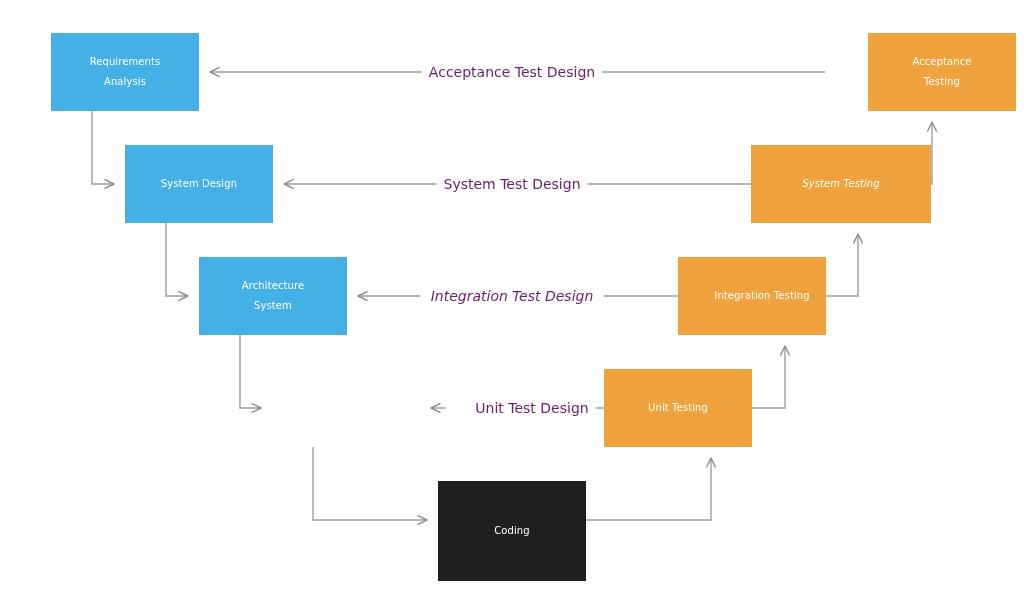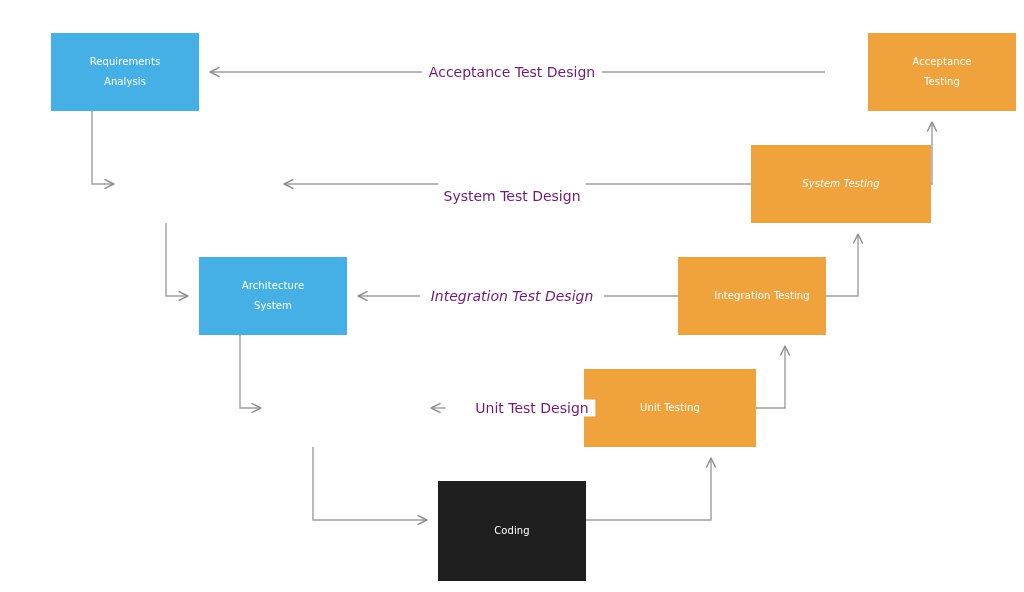--- a/index.html
+++ b/index.html
@@ -80,29 +80,30 @@
         <path d="M 313 447 L 313 520 L 427 520" marker-end="url(#arrow-open)"></path>
         <path d="M 586 520 L 711 520 L 711 458" marker-end="url(#arrow-open)"></path>
         <path d="M 752 408 L 785 408 L 785 346" marker-end="url(#arrow-open)"></path>
         <path d="M 826 296 L 858 296 L 858 234" marker-end="url(#arrow-open)"></path>
         <path d="M 899 184 L 932 184 L 932 122" marker-end="url(#arrow-open)"></path>
       </g>
   </svg>
 
   <div class="node node-blue" style="left: 51px; top: 33px; width: 148px; height: 78px; background: rgb(69, 176, 230);">Requirements
 Analysis</div>
+  <div class="node node-blue" style="left: 125px; top: 145px; width: 148px; height: 78px; background: rgb(69, 176, 230);">System Design</div>
   <div class="node node-blue" style="left: 199px; top: 257px; width: 148px; height: 78px; background: rgb(69, 176, 230);">Architecture
 System</div>
 
   <div class="node node-dark" style="left: 438px; top: 481px; width: 148px; height: 100px; background: rgb(31, 31, 31);">Coding</div>
 
-  <div class="node node-orange" style="left: 584px; top: 369px; width: 172px; height: 78px; background: rgb(240, 163, 60);">Unit Testing</div>
+  <div class="node node-orange" style="left: 604px; top: 369px; width: 148px; height: 78px; background: rgb(240, 163, 60);">Unit Testing</div>
   <div class="node node-orange" style="left: 678px; top: 257px; width: 148px; height: 78px; background: rgb(240, 163, 60); padding-left: 26px;">Integration Testing</div>
   <div class="node node-orange" style="left: 751px; top: 145px; width: 180px; height: 78px; background: rgb(240, 163, 60); font-style: italic;">System Testing</div>
   <div class="node node-orange" style="left: 825px; top: 33px; width: 148px; height: 78px; background: rgb(240, 163, 60); margin-left: 43px;">Acceptance
 Testing</div>
 
   <div class="edge-label" style="left: 512px; top: 72px;">Acceptance Test Design</div>
-  <div class="edge-label" style="left: 512px; top: 184px; margin-top: 12px;">System Test Design</div>
+  <div class="edge-label" style="left: 512px; top: 184px;">System Test Design</div>
   <div class="edge-label" style="left: 512px; top: 296px; font-style: italic;">Integration Test Design</div>
   <div class="edge-label" style="left: 532px; top: 408px;">Unit Test Design</div>
 
 </div>
 
 </body></html>

